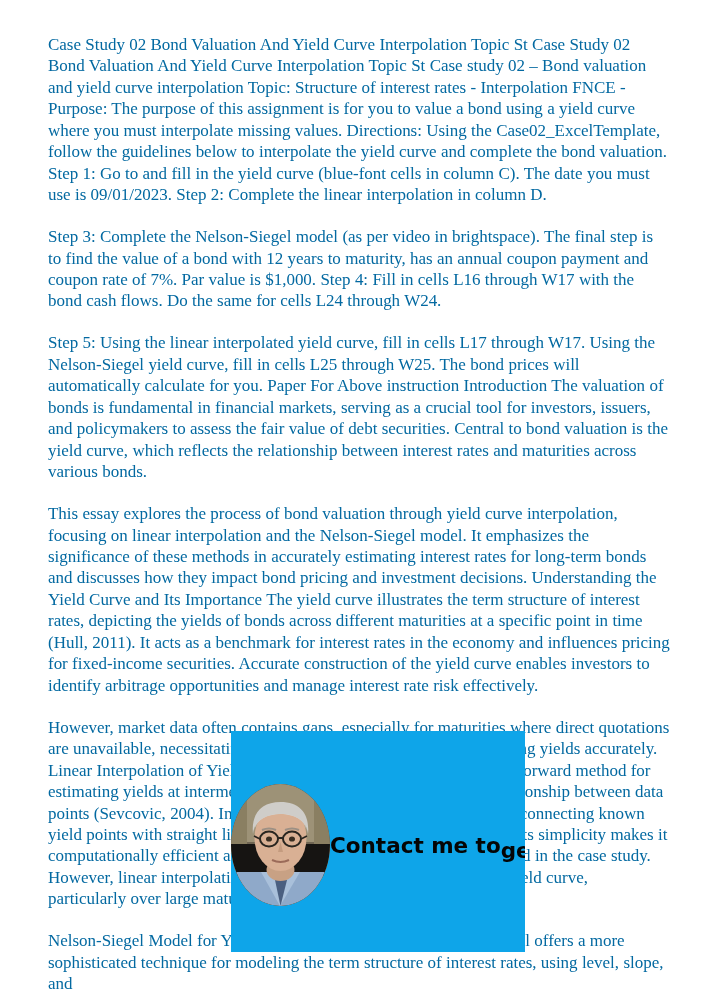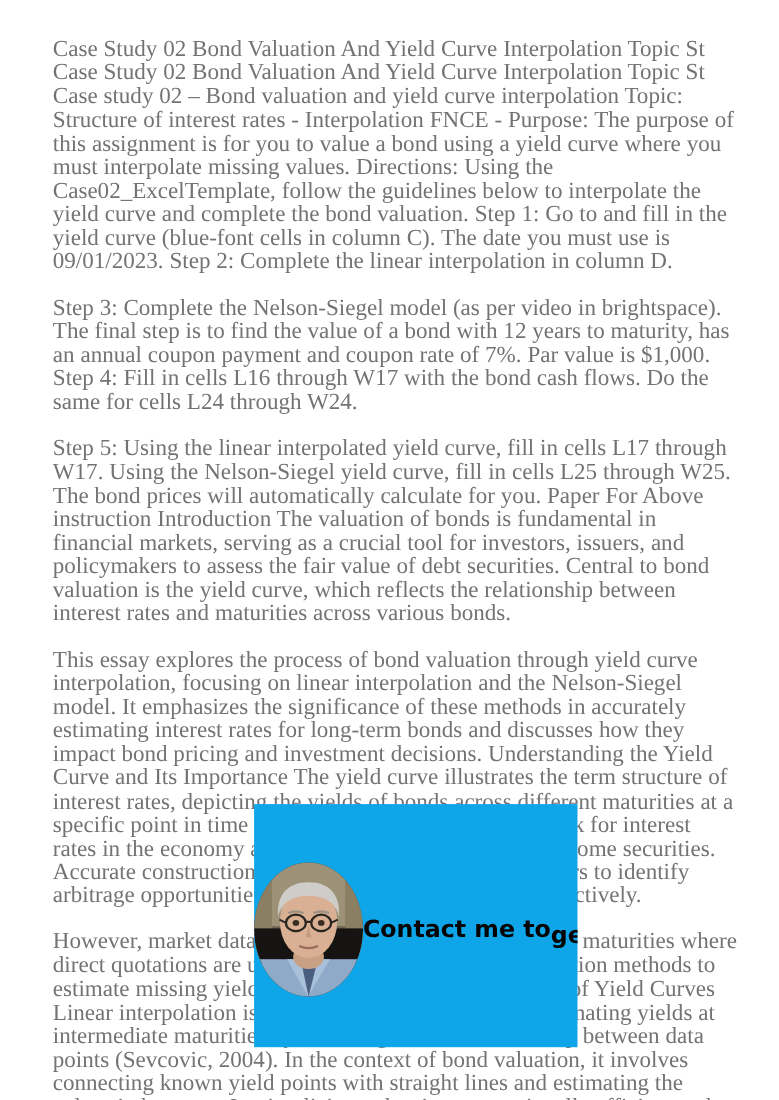--- a/index.html
+++ b/index.html
@@ -27,24 +27,24 @@
 
   #doc-body {
     position: absolute;
     left: 48px;
     top: 34px;
     width: 622px;
   }
 
   .para {
     margin: 0 0 20.5px 0;
-    font-size: 21px;
+    font-size: 17px;
     line-height: 21.45px;
     text-align: left;
-    color: #737373;
+    color: #0369a1;
     letter-spacing: -0.02px;
     word-spacing: 0.1px;
   }
   .para:last-child { margin-bottom: 0; }
 
   
   #contact-overlay {
     position: absolute;
     left: 231px;
     top: 731px;

